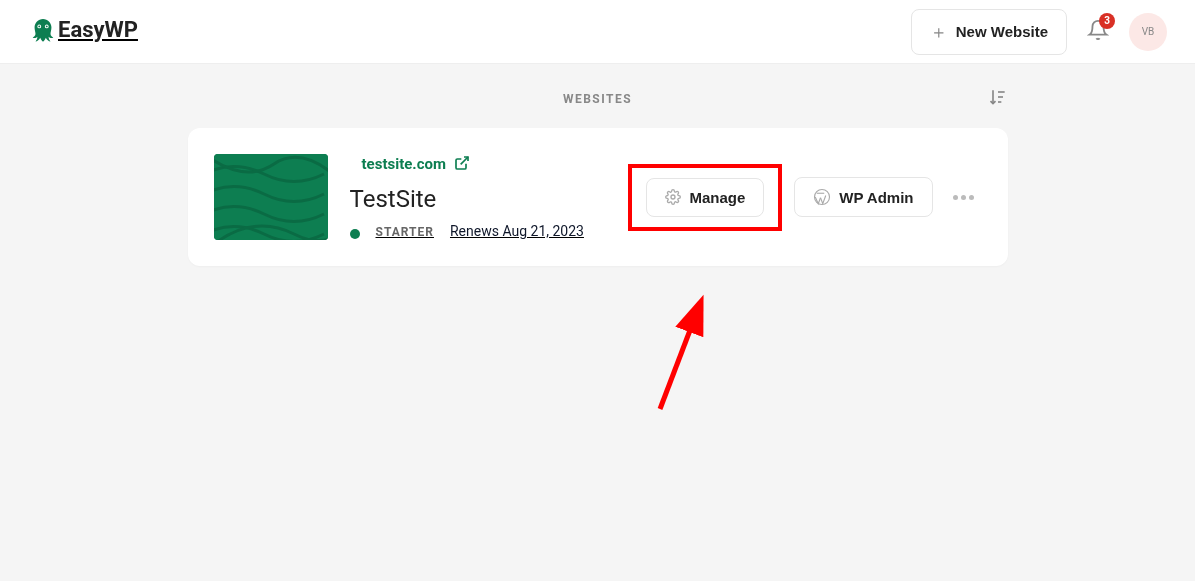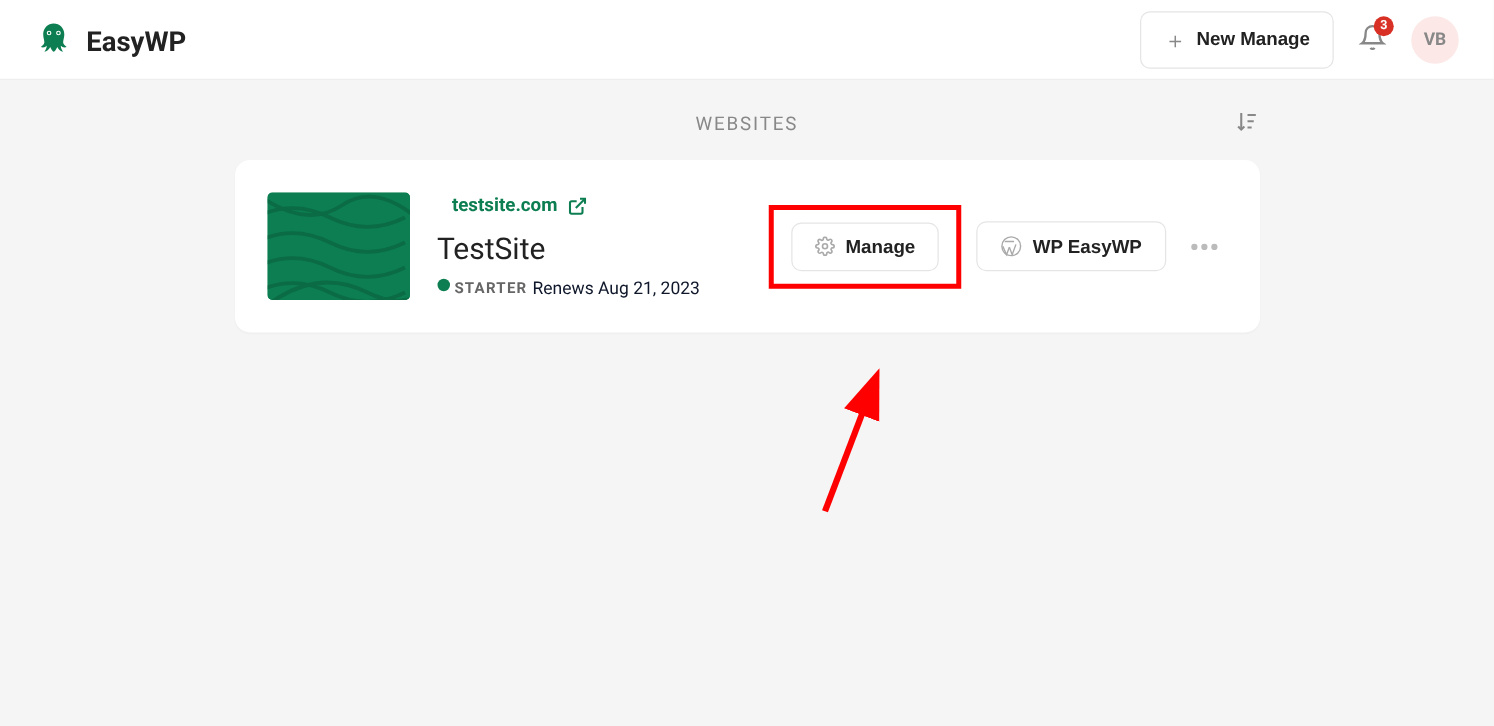--- a/index.html
+++ b/index.html
@@ -14,22 +14,23 @@
       background: #fff;
       height: 64px;
       display: flex;
       align-items: center;
       justify-content: space-between;
       padding: 0 28px;
       border-bottom: 1px solid #eee;
     }
     .logo-wrap {
       display: flex;
-      align-items: flex-end;
-      gap: 11px;
+      align-items: flex-start;
+      gap: 0;
+      text-decoration: underline;
     }
     .logo-icon {
       width: 30px;
       height: 30px;
     }
     .logo-text {
       font-size: 22px;
       font-weight: 700;
       color: #222;
     }
@@ -76,43 +77,43 @@
       justify-content: center;
     }
     .avatar {
       width: 38px;
       height: 38px;
       border-radius: 50%;
       background: #fce8e6;
       display: flex;
       align-items: center;
       justify-content: center;
-      font-size: 14px;
-      font-weight: 700;
+      font-size: 10px;
+      font-weight: 400;
       color: #888;
       cursor: pointer;
     }
     .content {
       padding: 20px 0;
     }
     .section-header {
       width: 820px;
       margin: 0 auto;
       display: flex;
       align-items: center;
       position: relative;
       height: 30px;
       margin-bottom: 14px;
     }
     .section-title {
       position: absolute;
       left: 50%;
       transform: translateX(-50%);
-      font-size: 15px;
-      font-weight: 400;
+      font-size: 12px;
+      font-weight: 700;
       letter-spacing: 1.5px;
       color: #888;
     }
     .sort-icon {
       position: absolute;
       right: 0;
       cursor: pointer;
       color: #888;
     }
     .card {
@@ -137,21 +138,21 @@
     .thumb svg {
       width: 100%;
       height: 100%;
     }
     .site-info {
       margin-left: 22px;
       flex-grow: 1;
     }
     .domain-row {
       display: flex;
-      align-items: flex-end;
+      align-items: flex-start;
       gap: 8px;
       margin-bottom: 12px;
       padding-left: 12px;
     }
     .domain-text {
       color: #0d7e51;
       font-weight: 700;
       font-size: 15px;
     }
     .ext-icon {
@@ -159,22 +160,23 @@
       cursor: pointer;
     }
     .site-name {
       font-size: 24px;
       font-weight: 400;
       color: #222;
       margin-bottom: 10px;
     }
     .meta-row {
       display: flex;
-      align-items: flex-start;
-      gap: 4px;
+      align-items: flex-end;
+      gap: 16px;
+      text-decoration: underline;
     }
     .status-dot {
       width: 10px;
       height: 10px;
       border-radius: 50%;
       background: #0d7e51;
     }
     .plan-label {
       font-size: 12px;
       font-weight: 700;
@@ -244,21 +246,21 @@
       <circle cx="12" cy="10" r="2" fill="#fff"></circle>
       <circle cx="20" cy="10" r="2" fill="#fff"></circle>
       <circle cx="12" cy="10" r="1" fill="#0d7e51"></circle>
       <circle cx="20" cy="10" r="1" fill="#0d7e51"></circle>
     </svg>
     <span class="logo-text">EasyWP</span>
   </div>
   <div class="header-right">
     <button class="new-website-btn">
       <span class="plus-icon">＋</span>
-      <span>New Manage</span>
+      <span>New Website</span>
     </button>
     <div class="bell-wrap">
       <svg width="22" height="22" viewBox="0 0 24 24" fill="none" stroke="#888" stroke-width="2">
         <path d="M18 8A6 6 0 0 0 6 8c0 7-3 9-3 9h18s-3-2-3-9"></path>
         <path d="M13.73 21a2 2 0 0 1-3.46 0"></path>
       </svg>
       <span class="bell-badge">3</span>
     </div>
     <div class="avatar">
       <span>VB</span>
@@ -319,21 +321,21 @@
           <span>Manage</span>
         </button>
       </div>
       <button class="action-btn">
         <svg width="18" height="18" viewBox="0 0 24 24" fill="none" stroke="#aaa" stroke-width="1.5">
           <circle cx="12" cy="12" r="10"></circle>
           <path d="M3 12l4 9 3-8"></path>
           <path d="M10 13l3 8 4-11"></path>
           <path d="M5 7h10"></path>
         </svg>
-        <span>WP EasyWP</span>
+        <span>WP Admin</span>
       </button>
       <div class="more-btn">
         <span class="more-dot"></span>
         <span class="more-dot"></span>
         <span class="more-dot"></span>
       </div>
     </div>
   </div>
 </div>
 

